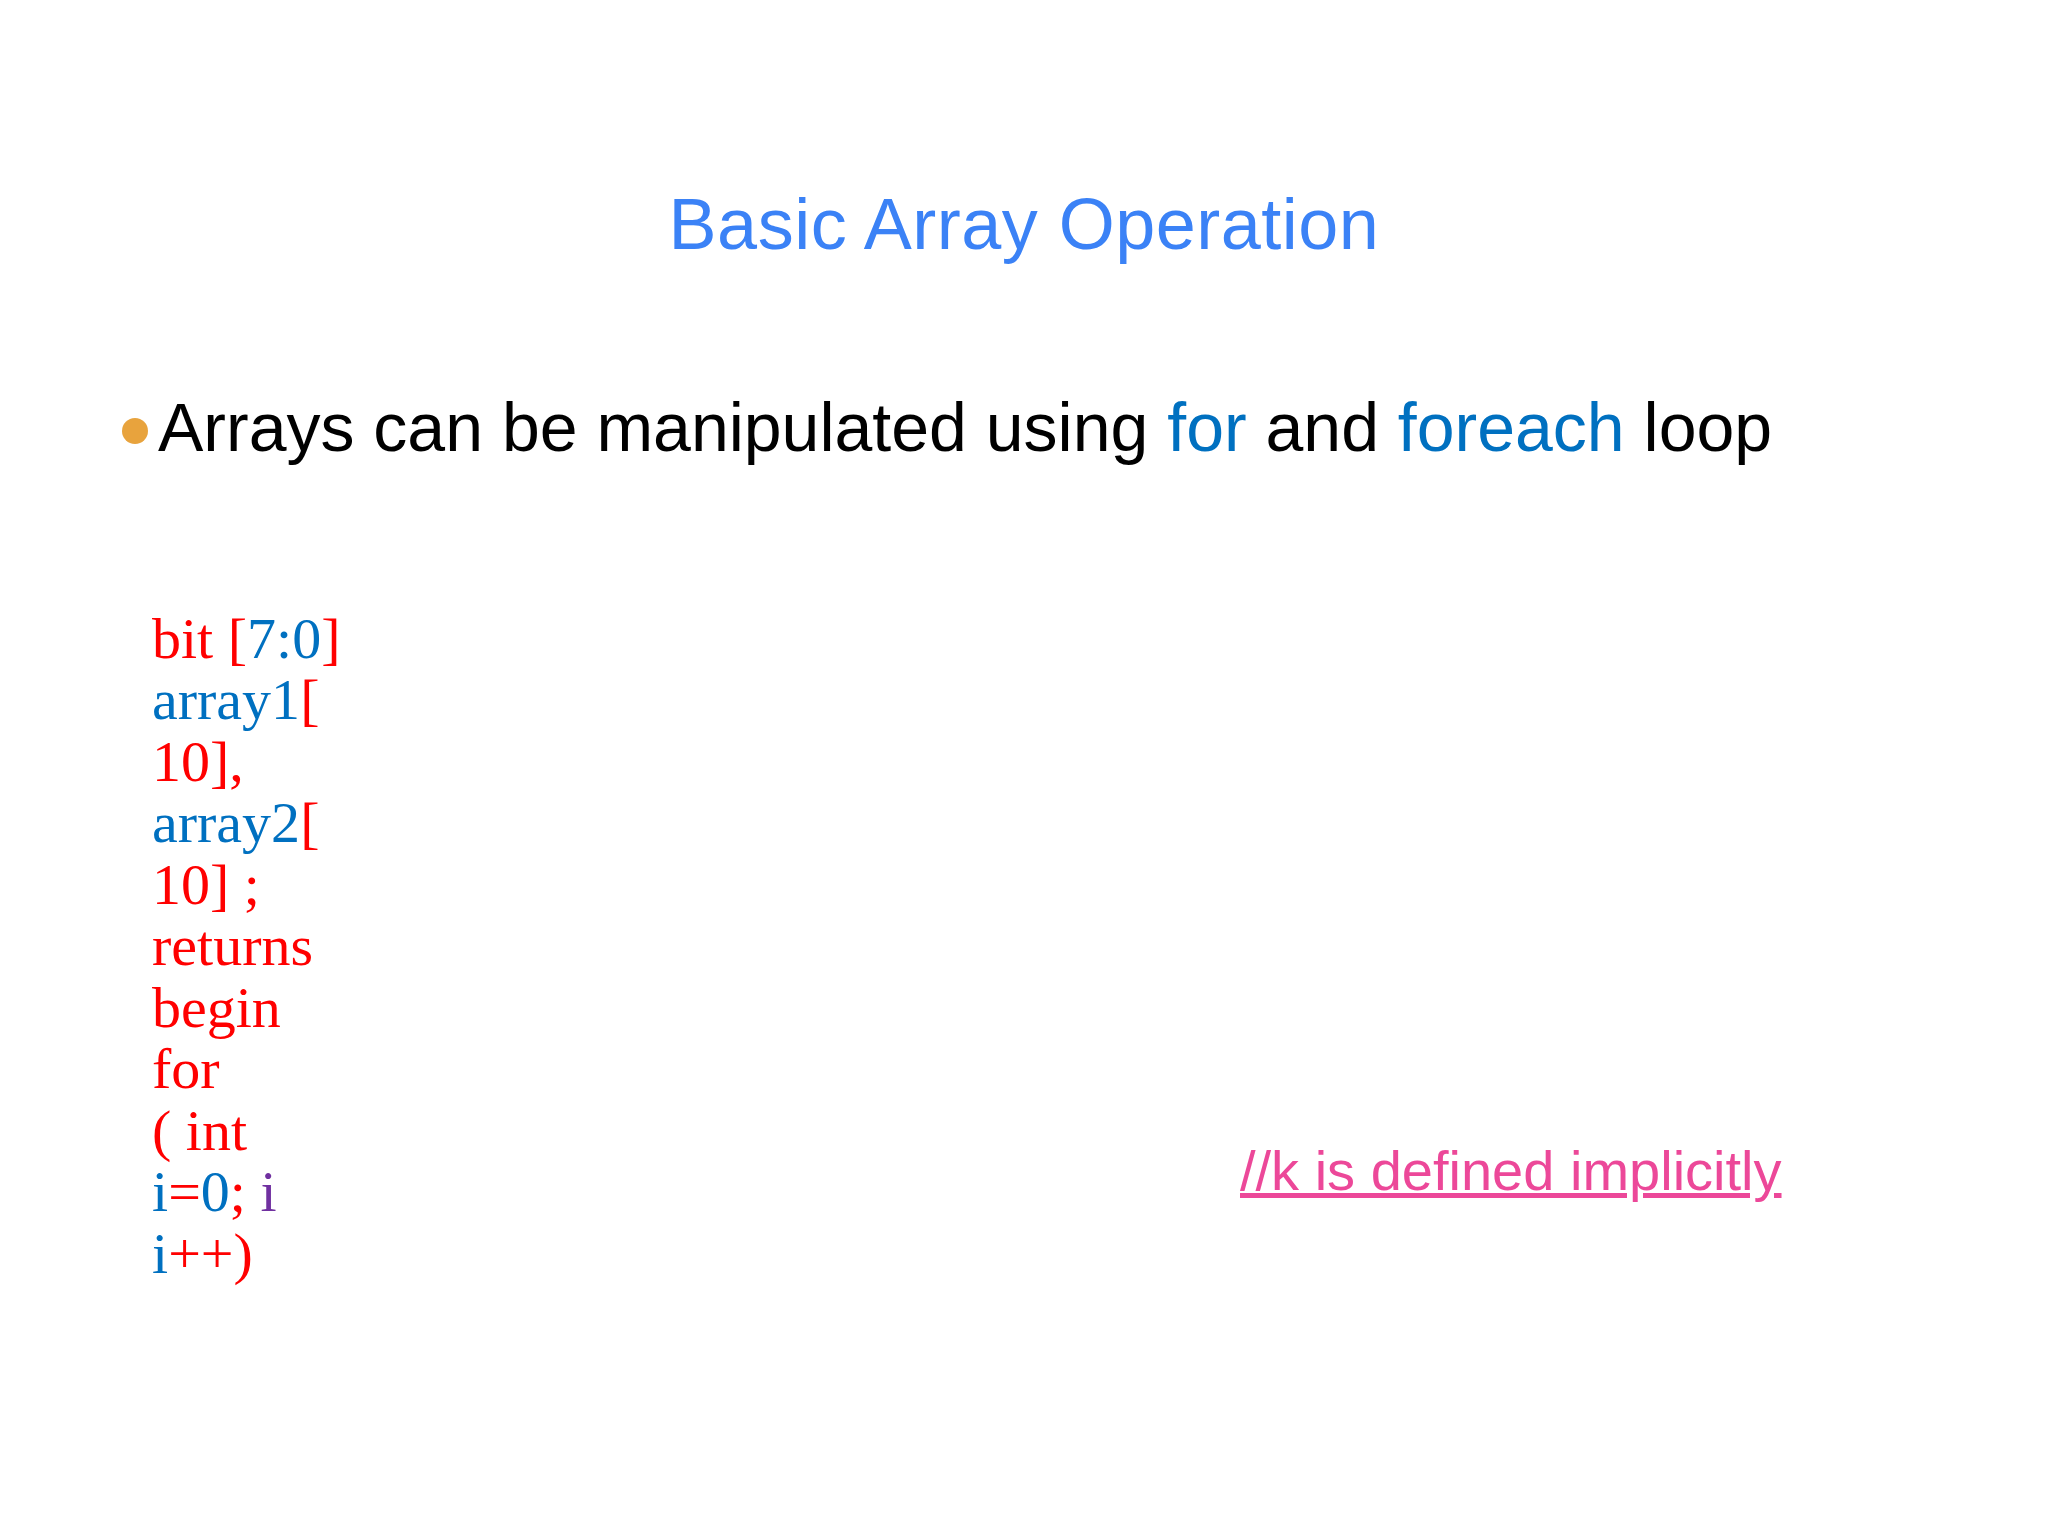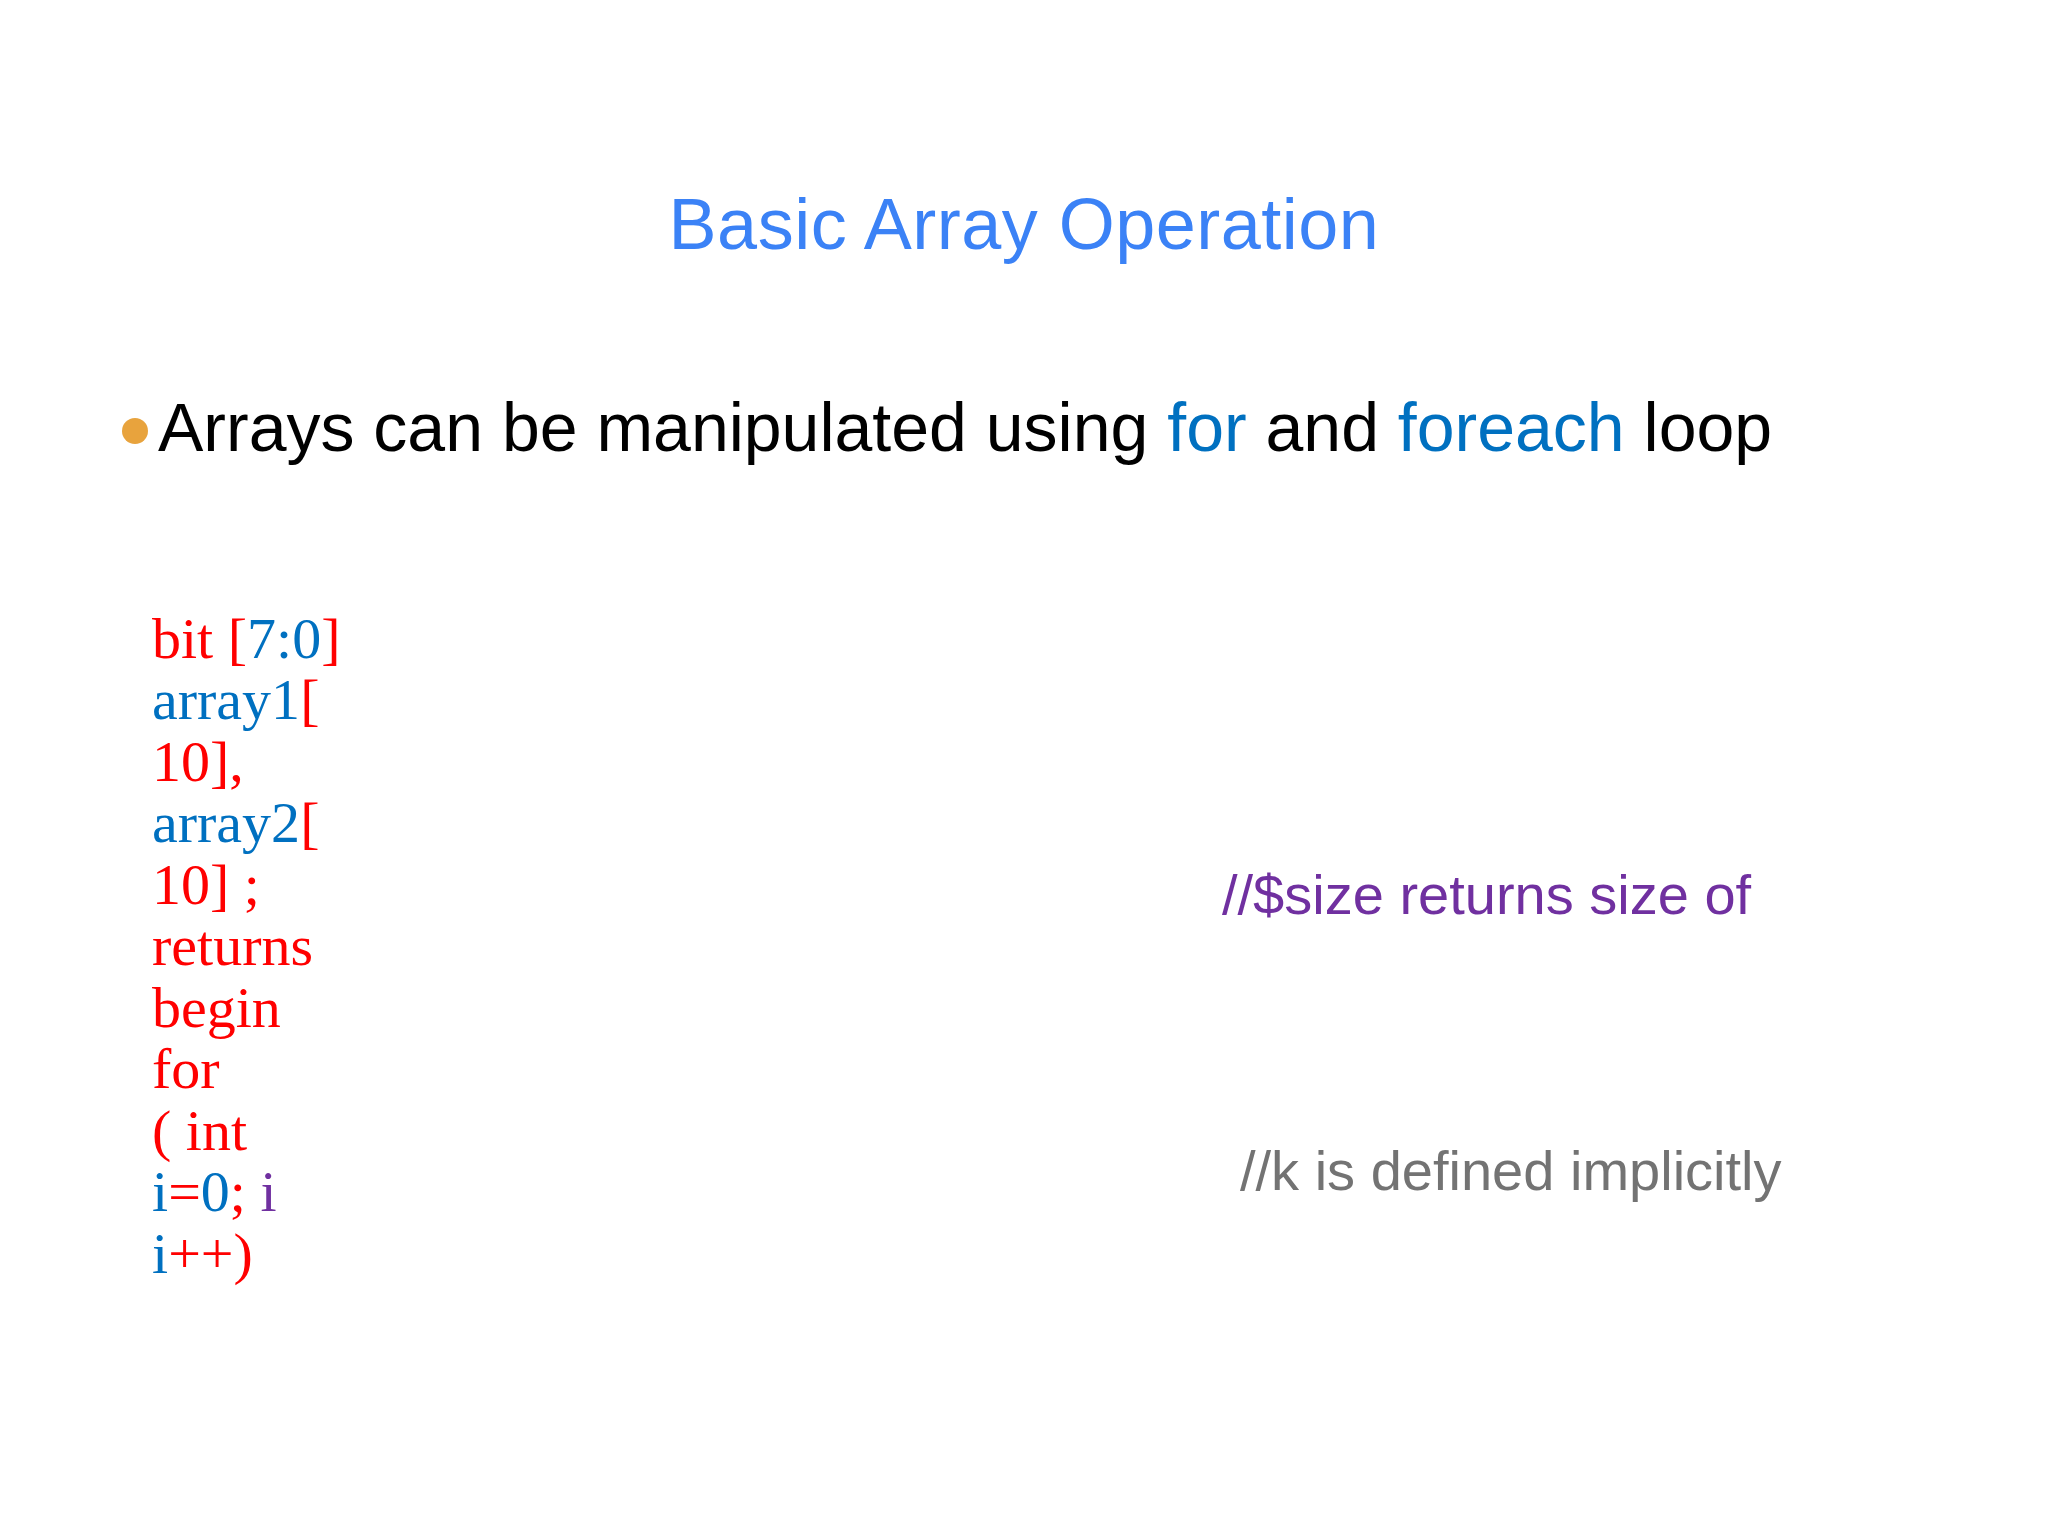--- a/index.html
+++ b/index.html
@@ -98,21 +98,22 @@
   .comment-size {
     left: 1222px;
     top: 862px;
     width: 640px;
     color: #7030A0;
   }
   .comment-k {
     left: 1240px;
     top: 1138px;
     width: 560px;
-    color: #737373;
+    color: #ec4899;
+    text-decoration: underline;
   }
 </style>
 </head>
 <body>
 
 <div class="slide">
 
   <div class="slide-title">Basic Array Operation</div>
 
   <div class="bullet-block">
@@ -134,17 +135,16 @@
 
     <span class="ln c-red">( int </span>
 
     <span class="ln"><span class="c-blue">i</span><span class="c-red">=</span><span class="c-blue">0</span><span class="c-red">; </span><span class="c-purple">i </span></span>
 
 
     <span class="ln"><span class="c-blue">i</span><span class="c-red">++)</span></span>
 
   </div>
 
-  <div class="comment comment-size">//$size returns size of</div>
 
   <div class="comment comment-k">//k is defined implicitly</div>
 
 </div>
 
 </body></html>

